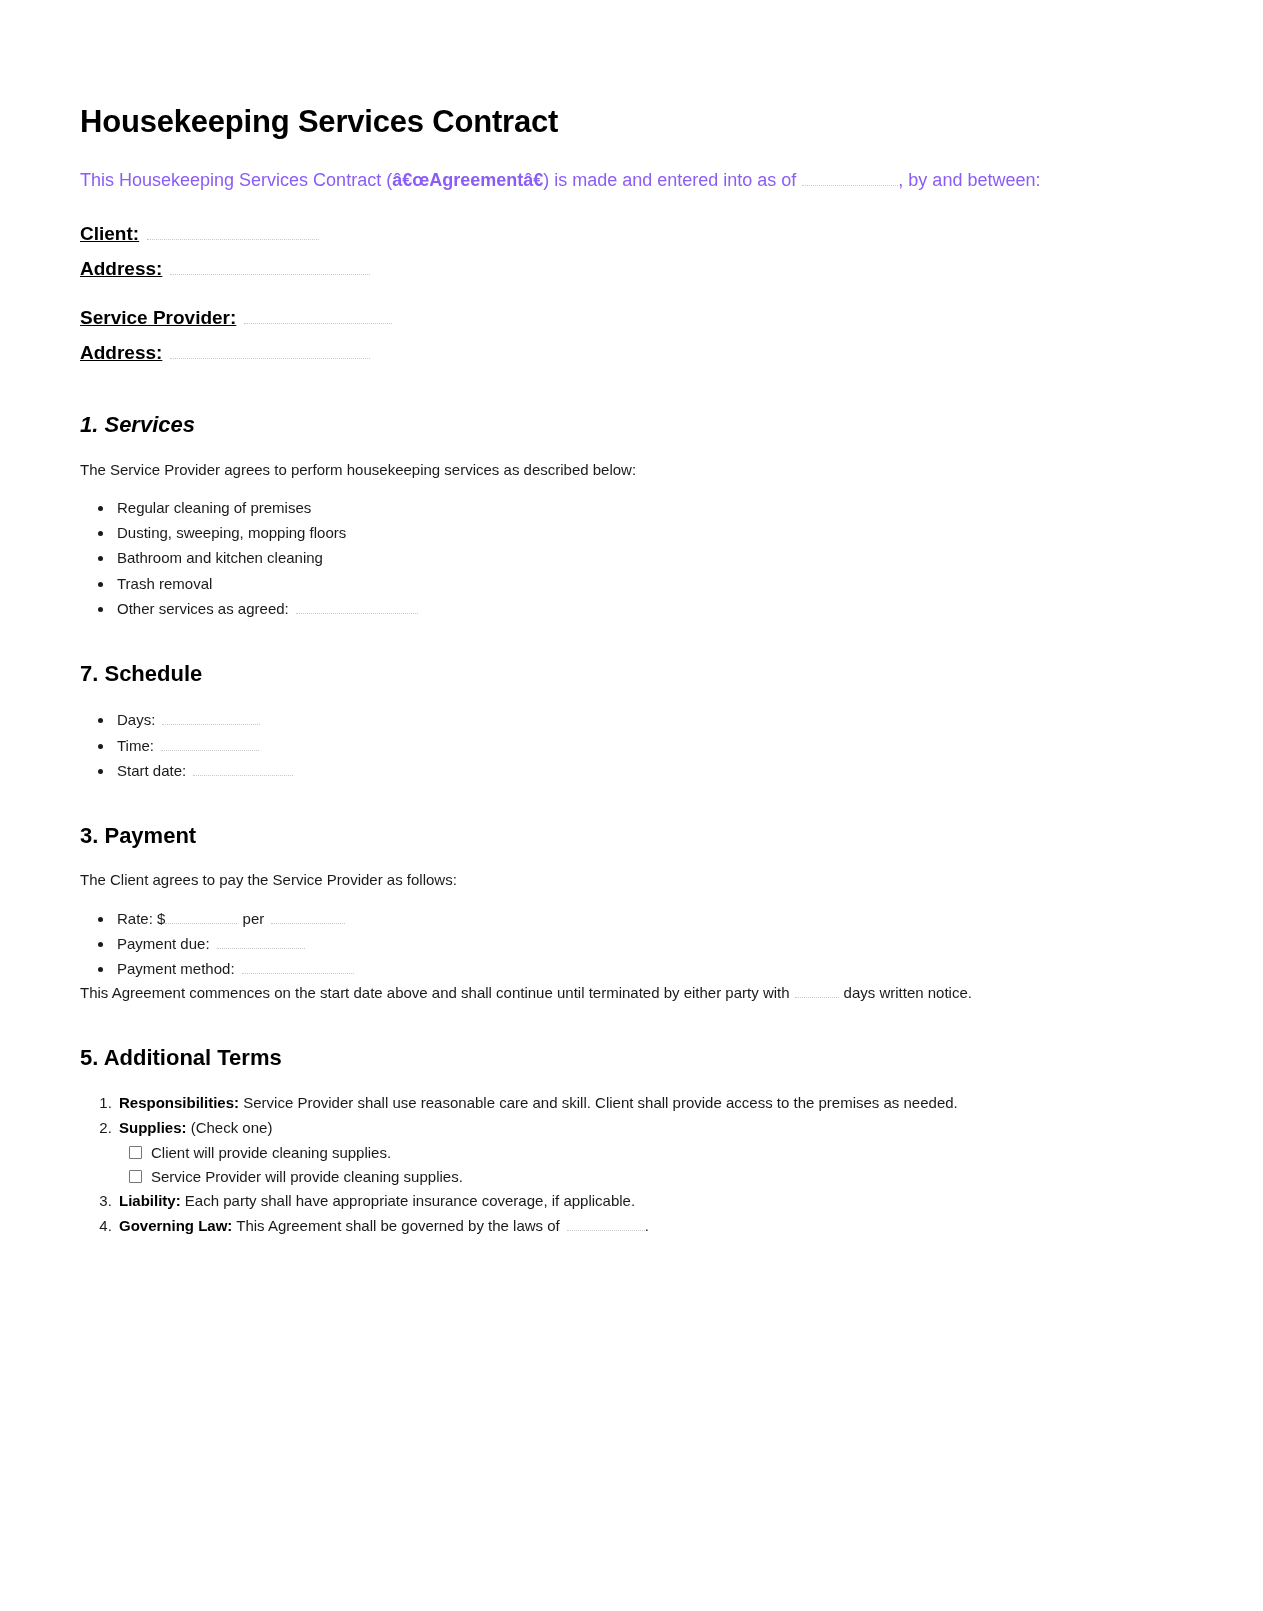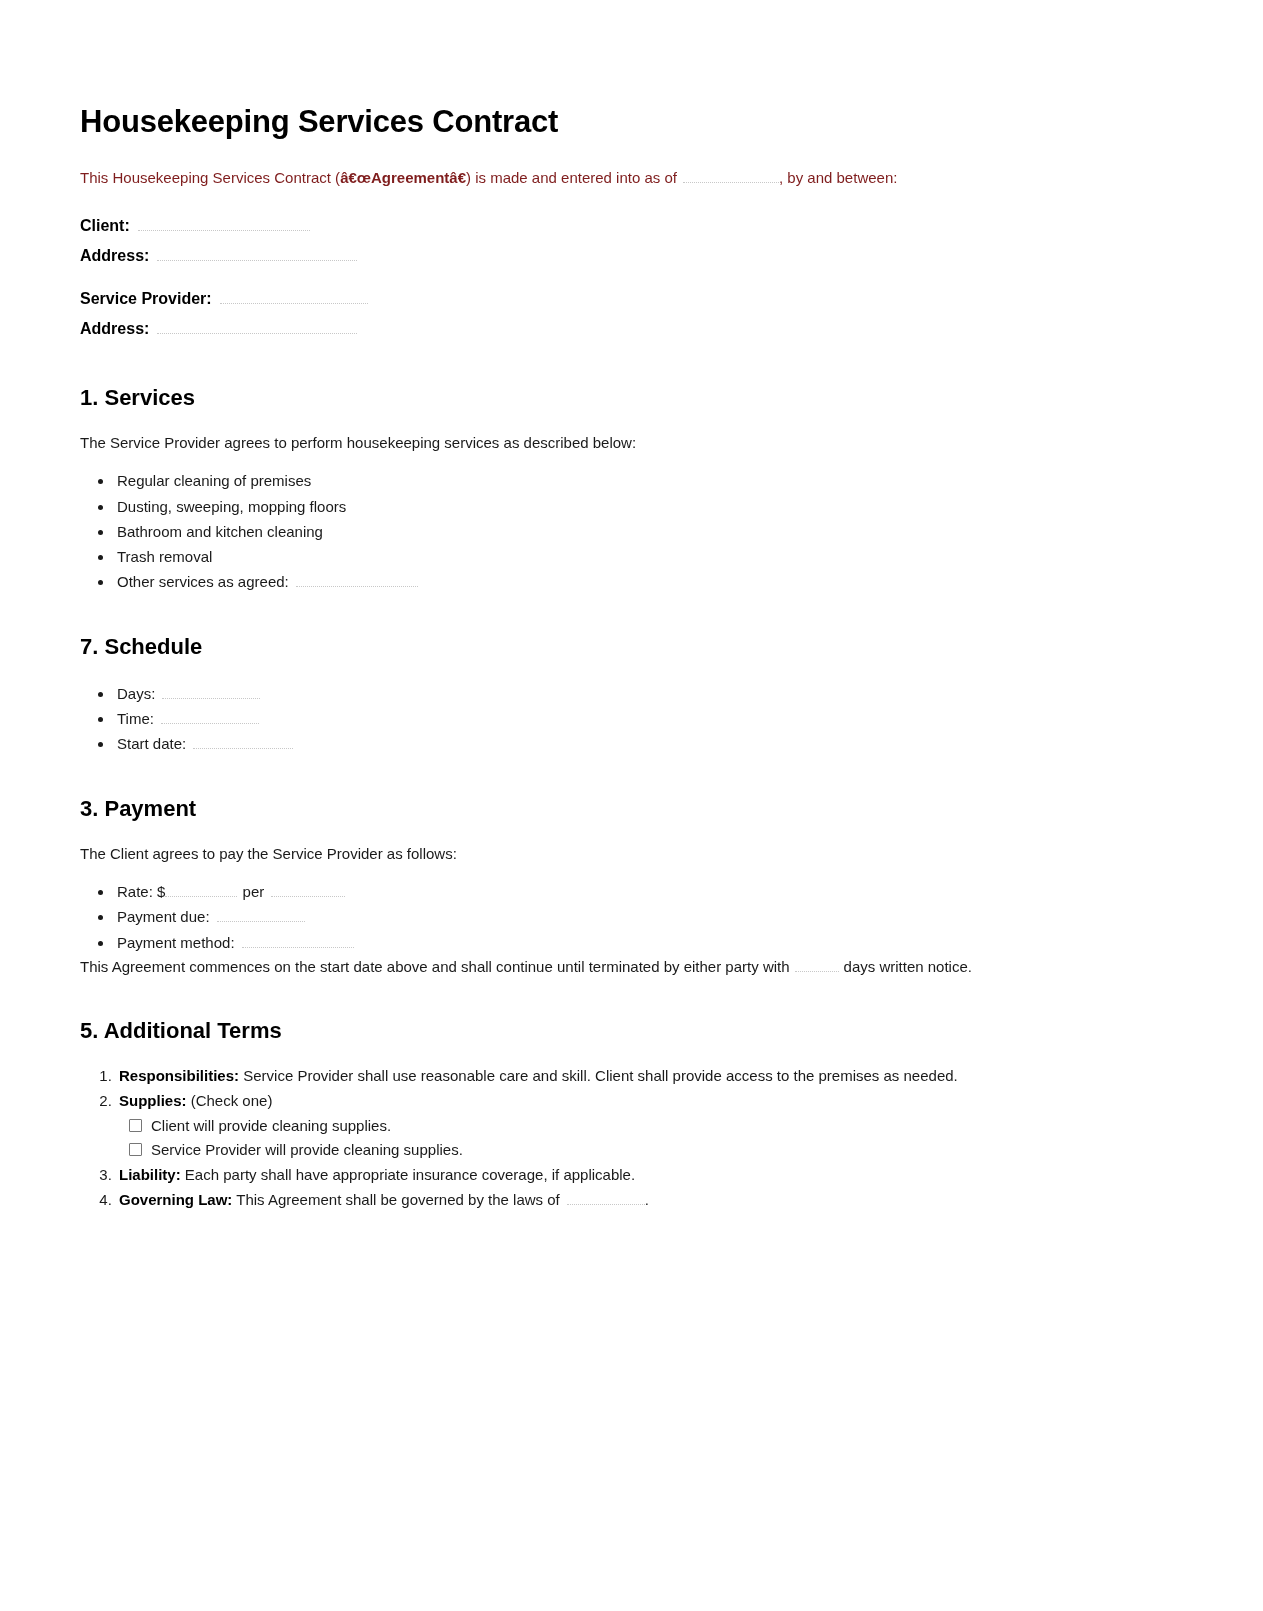--- a/index.html
+++ b/index.html
@@ -29,24 +29,24 @@
     font-size: 31px;
     font-weight: bold;
     line-height: 1.18;
     letter-spacing: -0.2px;
     margin: 0 0 26px 0;
     color: #000;
   }
 
   
   .intro {
-    font-size: 15px;
+    font-size: 18px;
     line-height: 1.5;
     margin: 16px 0 22px 0;
-    color: #7f1d1d;
+    color: #8b5cf6;
   }
 
   .section-intro {
     font-size: 15px;
     line-height: 1.5;
     margin: 0 0 14px 0;
     color: #1a1a1a;
   }
 
   .para {
@@ -54,42 +54,44 @@
     line-height: 1.55;
     margin: 0;
     color: #1a1a1a;
   }
 
   
   .party-block {
     margin: 0 0 8px 0;
   }
   .party-row {
-    font-size: 16px;
+    font-size: 19px;
     line-height: 1.85;
     white-space: nowrap;
+    text-decoration: underline;
   }
   .party-row .lbl {
     font-weight: bold;
     color: #000;
   }
   .party-gap {
     height: 14px;
   }
 
   
   h2.section-head {
     font-size: 22px;
     font-weight: bold;
     line-height: 1.2;
     margin: 40px 0 20px 0;
     color: #000;
   }
   h2.section-head.first {
     margin-top: 42px;
+    font-style: italic;
   }
 
   
   ul.bullets {
     margin: 0;
     padding-left: 34px;
     list-style-type: disc;
   }
   ul.bullets li {
     font-size: 15px;

